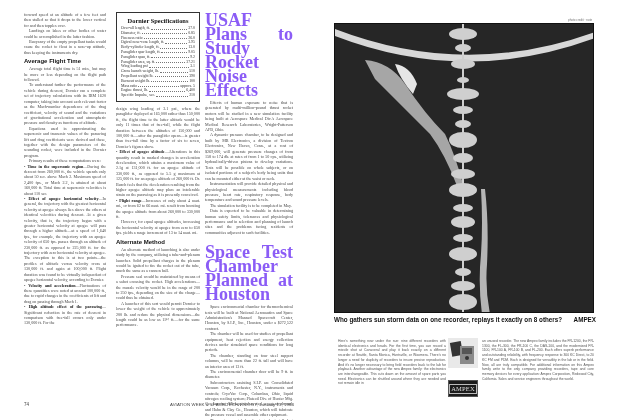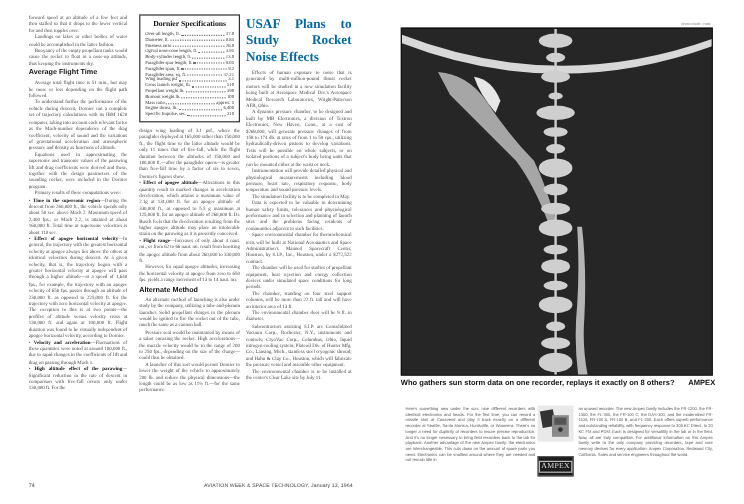--- a/index.html
+++ b/index.html
@@ -3,21 +3,21 @@
 <meta charset="utf-8">
 <style>
   * { margin: 0; padding: 0; box-sizing: border-box; }
   html, body { width: 620px; height: 420px; background: #ffffff; overflow: hidden; }
   body { position: relative; font-family: "Liberation Serif", serif; color: #2a2a2a; }
   .col { position: absolute; font-size: 4.1px; line-height: 5.4px; text-align: justify; color: #444; }
   .col p { text-indent: 5px; margin-bottom: 0; }
   .col p.noind { text-indent: 0; }
   .col b { color: #111; }
   .subhead { font-family: "Liberation Sans", sans-serif; font-weight: bold; font-size: 6px; line-height: 9px; color: #111; margin-top: 2px; }
-  .headline { font-family: "Liberation Serif", serif; font-weight: bold; font-size: 11px; line-height: 14px; color: #0369a1; margin-bottom: 3px; }
+  .headline { font-family: "Liberation Serif", serif; font-weight: bold; font-size: 18px; line-height: 14px; color: #8b5cf6; margin-bottom: 3px; }
   #col1 { left: 24px; top: 12px; width: 82px; }
   #col2 { left: 116px; top: 12px; width: 84px; }
   #col3 { left: 205px; top: 13px; width: 88px; }
   .specbox { border: 1px solid #333; padding: 3px 4px 3px 4px; margin-bottom: 4px; }
   .spectitle { text-align: center; font-weight: bold; font-size: 6.4px; line-height: 9px; color: #111; margin-bottom: 1px; }
   .specrow { display: flex; font-size: 3.9px; line-height: 4.8px; color: #333; }
   .specrow .k { white-space: nowrap; }
   .specrow .dots { flex: 1; border-bottom: 0.6px dotted #777; margin: 0 1px 1.3px 1px; }
   .specrow .v { white-space: nowrap; }
   #photo-credit { position: absolute; left: 568px; top: 18px; font-size: 3px; color: #777; font-family: "Liberation Sans", sans-serif; }
@@ -138,20 +138,21 @@
   <p>A launcher of this sort would permit Dornier to lower the weight of the vehicle to approximately 200 lb. and reduce the physical dimensions—the length could be as low as 11½ ft.—for the same performance.</p>
 </div>
 
 <div id="col3" class="col">
   <div class="headline">USAF Plans to Study Rocket Noise Effects</div>
   <p>Effects of human exposure to noise that is generated by multi-million-pound thrust rocket motors will be studied in a new simulation facility being built at Aerospace Medical Div.'s Aerospace Medical Research Laboratories, Wright-Patterson AFB, Ohio.</p>
   <p>A dynamic pressure chamber, to be designed and built by MB Electronics, a division of Textron Electronics, New Haven, Conn., at a cost of $269,000, will generate pressure changes of from 158 to 174 db. at rates of from 1 to 50 cps., utilizing hydraulically-driven pistons to develop variations. Tests will be possible on whole subjects, or on isolated portions of a subject's body being units that can be mounted either at the waist or neck.</p>
   <p>Instrumentation will provide detailed physical and physiological measurements including blood pressure, heart rate, respiratory response, body temperature and sound pressure levels.</p>
   <p>The simulation facility is to be completed in May.</p>
   <p>Data is expected to be valuable in determining human safety limits, tolerances and physiological performance and in selection and planning of launch sites and the problems facing residents of communities adjacent to such facilities.</p>
+  <div class="headline" style="margin-top:10px;">Space Test Chamber Planned at Houston</div>
   <p>Space environmental chamber for thermochemical tests will be built at National Aeronautics and Space Administration's Manned Spacecraft Center, Houston, by S.I.P., Inc., Houston, under a $272,522 contract.</p>
   <p>The chamber will be used for studies of propellant equipment, heat rejection and energy collection devices under simulated space conditions for long periods.</p>
   <p>The chamber, standing on four steel support columns, will be more than 22 ft. tall and will have an interior area of 13 ft.</p>
   <p>The environmental chamber door will be 9 ft. in diameter.</p>
   <p>Subcontractors assisting S.I.P. are Consolidated Vacuum Corp., Rochester, N.Y., instruments and controls; CryoVac Corp., Columbus, Ohio, liquid nitrogen cooling system; Plateoil Div. of Hunter Mfg. Co., Lansing, Mich., stainless steel cryogenic shroud; and Hahn &amp; Clay Co., Houston, which will fabricate the pressure vessel and assemble other equipment.</p>
   <p>The environmental chamber is to be installed at the center's Clear Lake site by July 11.</p>
 </div>
 
 <div id="photo-credit">photo credit · note</div>
 <div id="photo">

